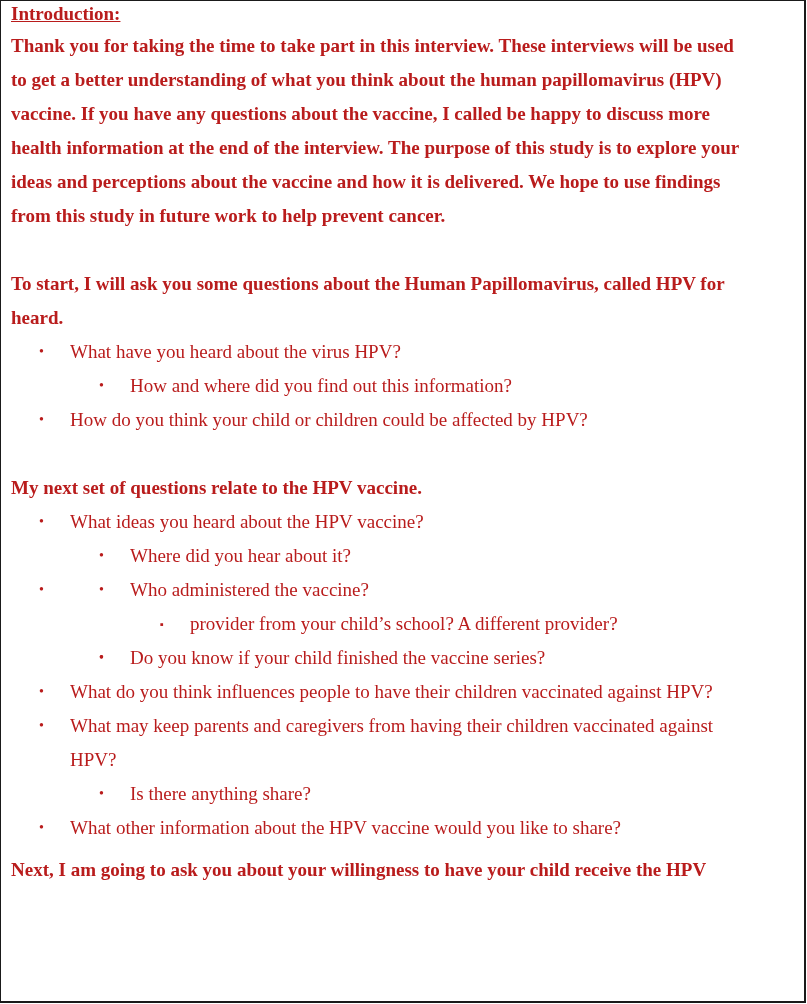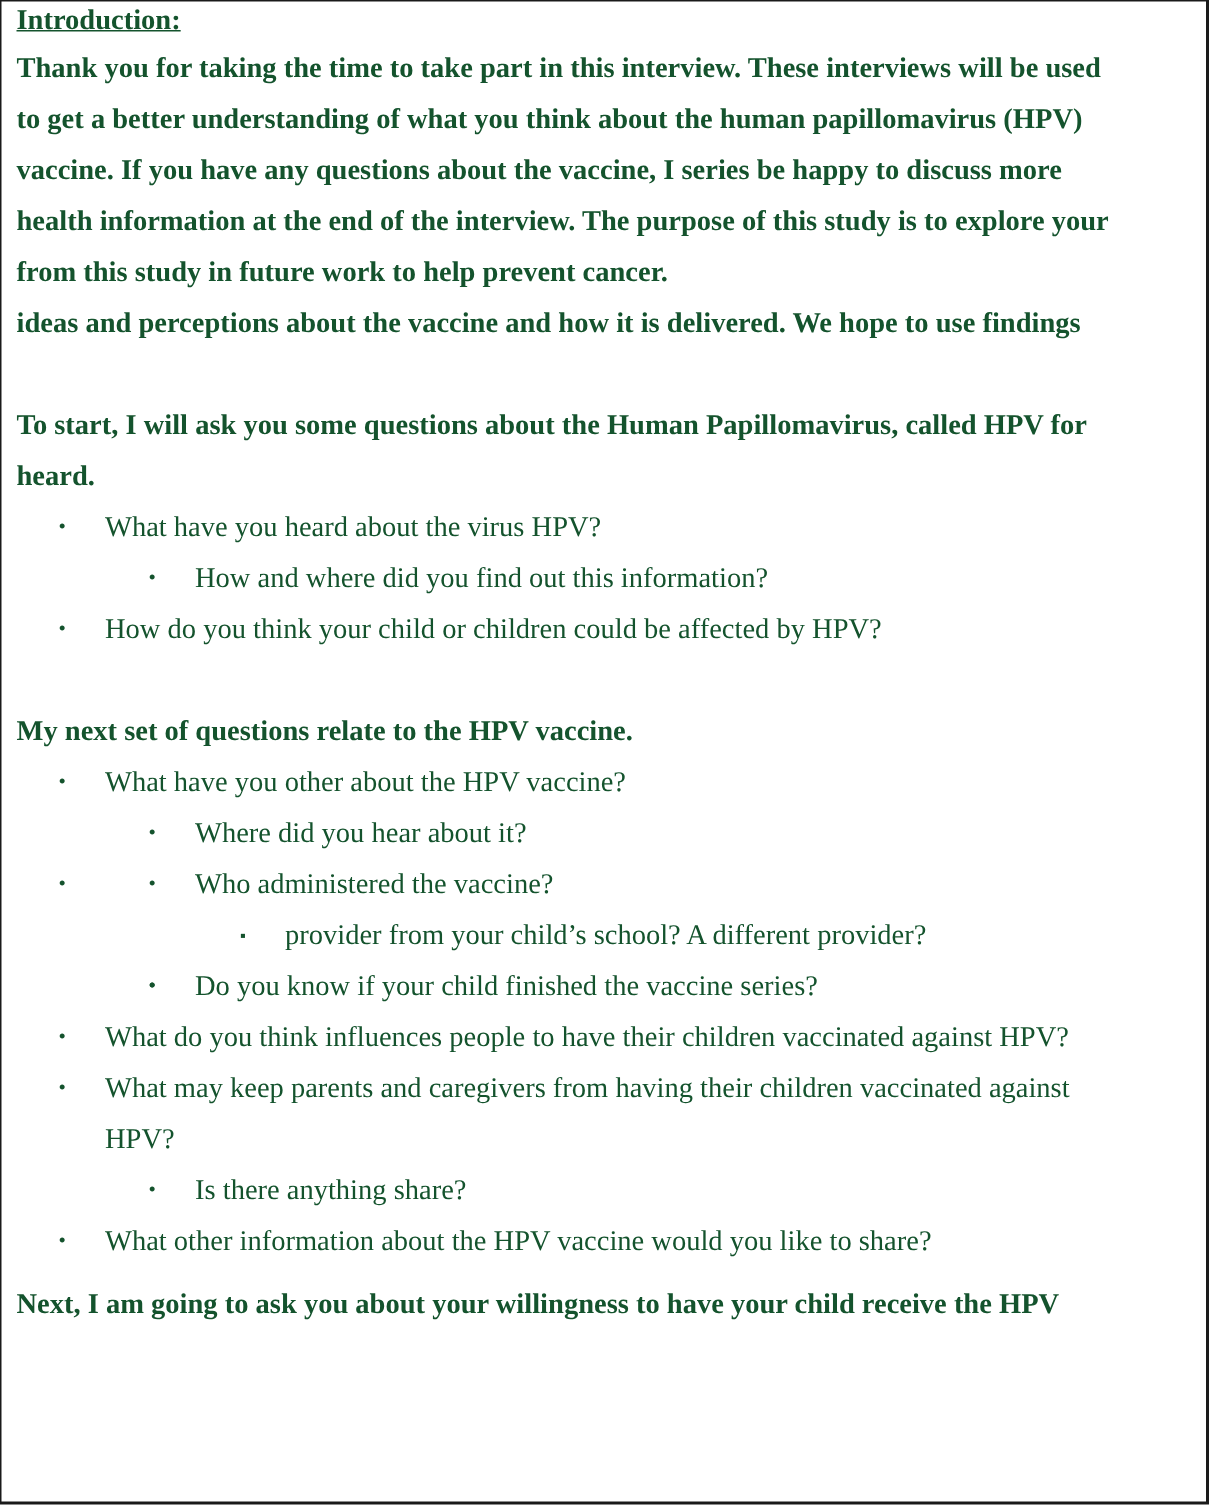--- a/index.html
+++ b/index.html
@@ -9,21 +9,21 @@
       width: 803px; height: 1000px;
       border: 2px solid #1a1a1a;
       border-left-width: 1px; border-top-width: 1px;
       box-sizing: content-box;
       overflow: hidden;
     }
     .doc {
       position: absolute; left: 10px; top: 0; right: 10px;
       font-family: "Liberation Serif", serif;
       font-size: 19px;
-      color: #14532d;
+      color: #b91c1c;
       line-height: 34px;
     }
     .b { font-weight: bold; }
     .heading { font-weight: bold; text-decoration: underline; line-height: 30px; margin-top: -2px; }
     .para { margin: 0; }
     .gap { height: 34px; }
     .item { position: relative; }
     .l1 { padding-left: 59px; }
     .l2 { padding-left: 119px; }
     .l3 { padding-left: 179px; }
@@ -39,24 +39,24 @@
 <body>
 
 <div class="frame">
   <div class="doc">
 
     <div class="heading">Introduction:</div>
 
     <div>
       <div class="para b">Thank you for taking the time to take part in this interview.  These interviews will be used</div>
       <div class="para b">to get a better understanding of what you think about the human papillomavirus (HPV)</div>
-      <div class="para b">vaccine. If you have any questions about the vaccine, I series be happy to discuss more</div>
+      <div class="para b">vaccine. If you have any questions about the vaccine, I called be happy to discuss more</div>
       <div class="para b">health information at the end of the interview.  The purpose of this study is to explore your</div>
+      <div class="para b">ideas and perceptions about the vaccine and how it is delivered. We hope to use findings</div>
       <div class="para b">from this study in future work to help prevent cancer.</div>
-      <div class="para b">ideas and perceptions about the vaccine and how it is delivered. We hope to use findings</div>
     </div>
 
     <div class="gap"></div>
 
     <div>
       <div class="para b">To start, I will ask you some questions about the Human Papillomavirus, called HPV for</div>
       <div class="para b">heard.</div>
 
       <div class="item l1">
         <span class="bullet">•</span>
@@ -72,21 +72,21 @@
       </div>
     </div>
 
     <div class="gap"></div>
 
     <div>
       <div class="para b">My next set of questions relate to the HPV vaccine.</div>
 
       <div class="item l1">
         <span class="bullet">•</span>
-        <span>What have you other about the HPV vaccine?</span>
+        <span>What ideas you heard about the HPV vaccine?</span>
       </div>
       <div class="item l2">
         <span class="bullet">•</span>
         <span>Where did you hear about it?</span>
       </div>
       <div class="item l1">
         <span class="bullet">•</span>
       </div>
       <div class="item l2">
         <span class="bullet">•</span>

